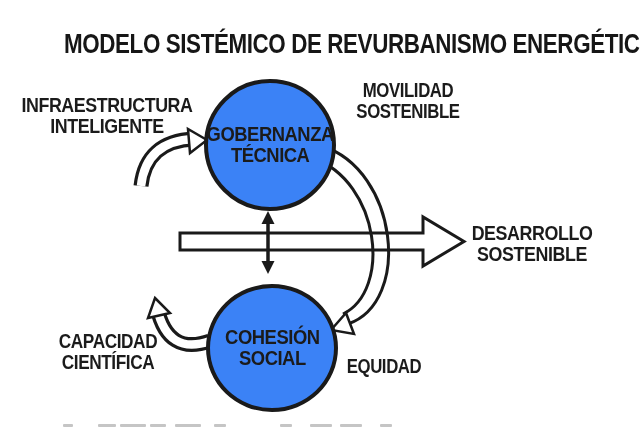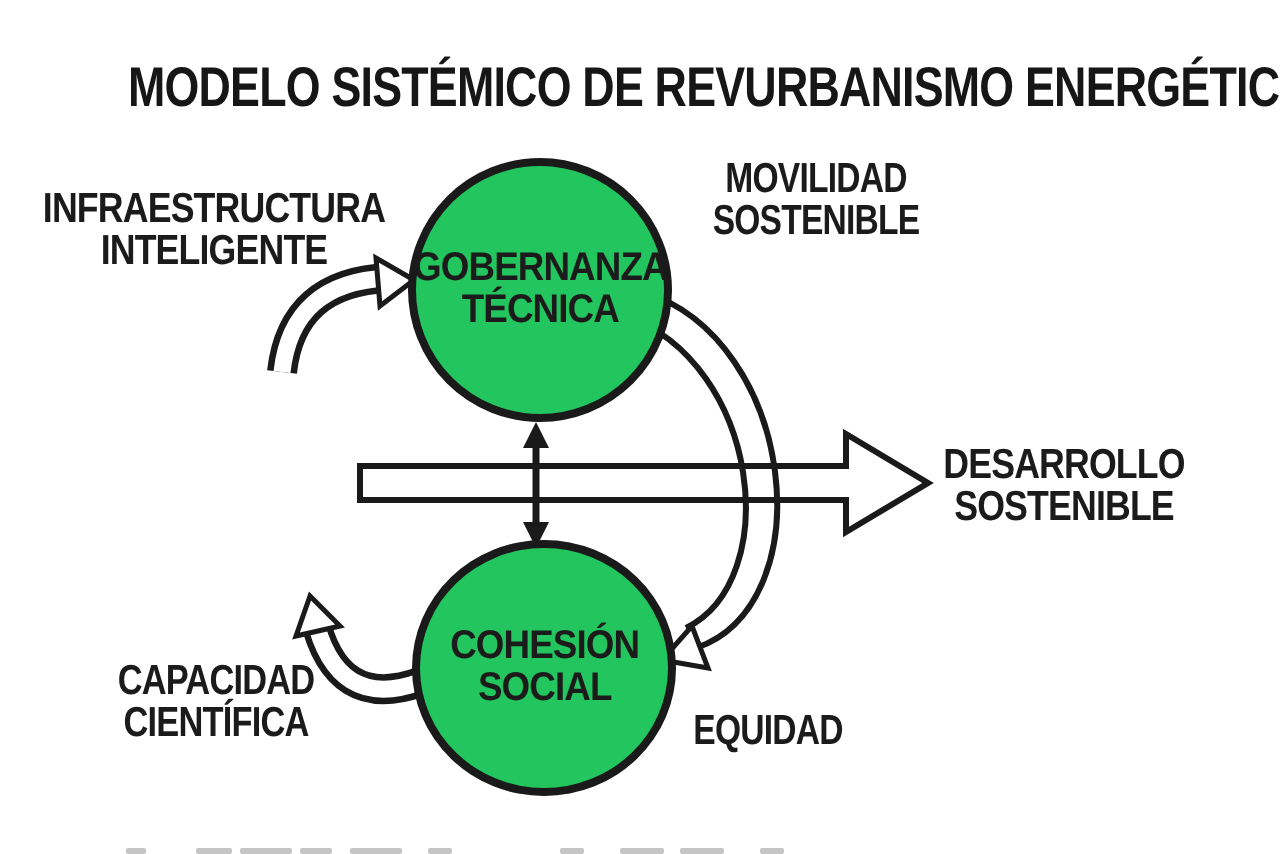--- a/index.html
+++ b/index.html
@@ -18,30 +18,30 @@
     transform-origin:50% 50%;
   }
   .lbl span{display:block;}
   .lbl-infra{left:-13px;top:94px;width:240px;transform:scaleX(0.85);}
   .lbl-movilidad{left:308px;top:79px;width:200px;transform:scaleX(0.80);}
   .lbl-desarrollo{left:432px;top:222px;width:200px;transform:scaleX(0.85);}
   .lbl-capacidad{left:8px;top:330px;width:200px;transform:scaleX(0.82);}
   .lbl-equidad{left:304px;top:355px;width:160px;transform:scaleX(0.80);}
   .arrows{position:absolute;left:0;top:0;z-index:1;}
   .node{
-    position:absolute;z-index:2;background:#22c55e;border:4px solid #1a1a1a;border-radius:50%;
+    position:absolute;z-index:2;background:#3b82f6;border:4px solid #1a1a1a;border-radius:50%;
     display:flex;flex-direction:column;align-items:center;justify-content:center;
     box-sizing:border-box;text-align:center;
     font-size:20px;line-height:21px;font-weight:700;letter-spacing:-0.5px;
   }
   .node .node-text{transform:scaleX(0.92);transform-origin:50% 50%;}
   .node .node-text span{display:block;white-space:nowrap;}
   .node-gob{left:204px;top:79px;width:132px;height:132px;}
   .node-efi{left:55px;top:179px;width:132px;height:132px;}
-  .node-coh{left:206px;top:270px;width:132px;height:128px;}
+  .node-coh{left:206px;top:284px;width:132px;height:128px;}
   .lbls{position:absolute;left:0;top:0;z-index:3;width:100%;height:100%;pointer-events:none;}
   .remnant{
     position:absolute;height:3px;background:#969696;opacity:0.55;border-radius:1px;z-index:1;
   }
 </style>
 </head>
 <body>
 
 <div class="stage">
 

